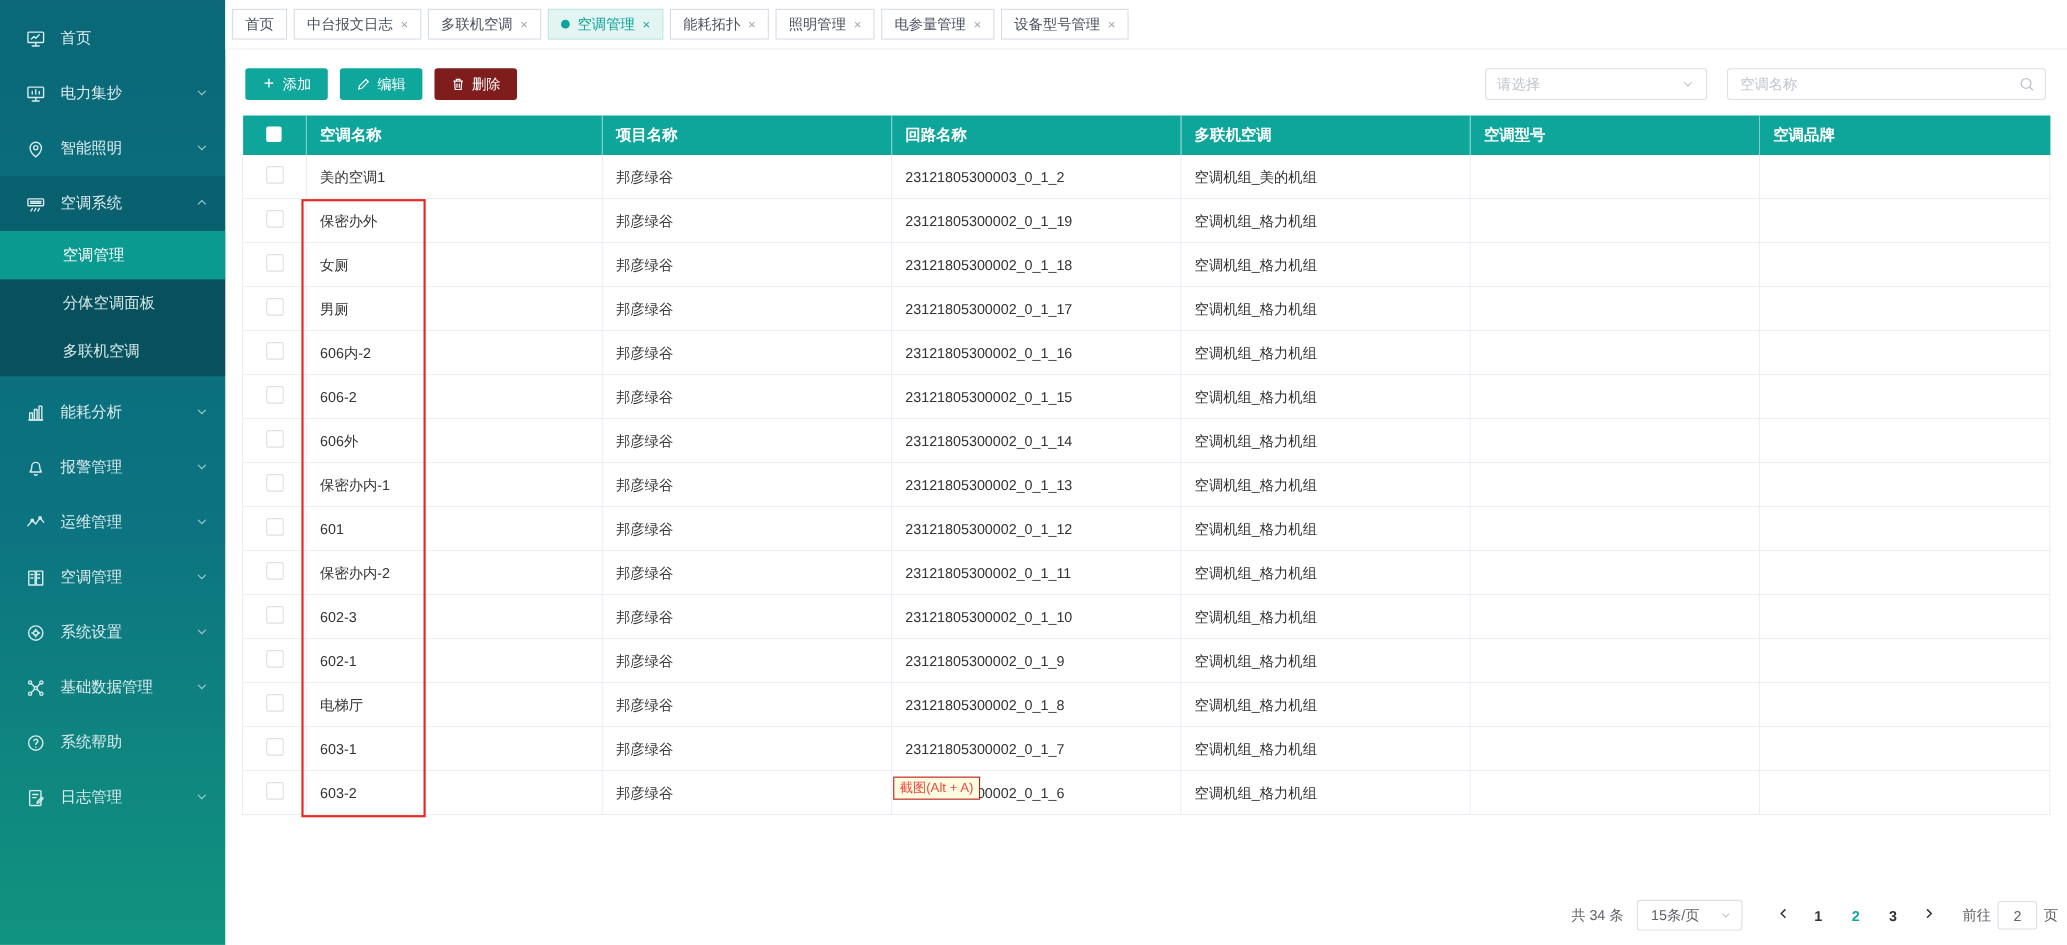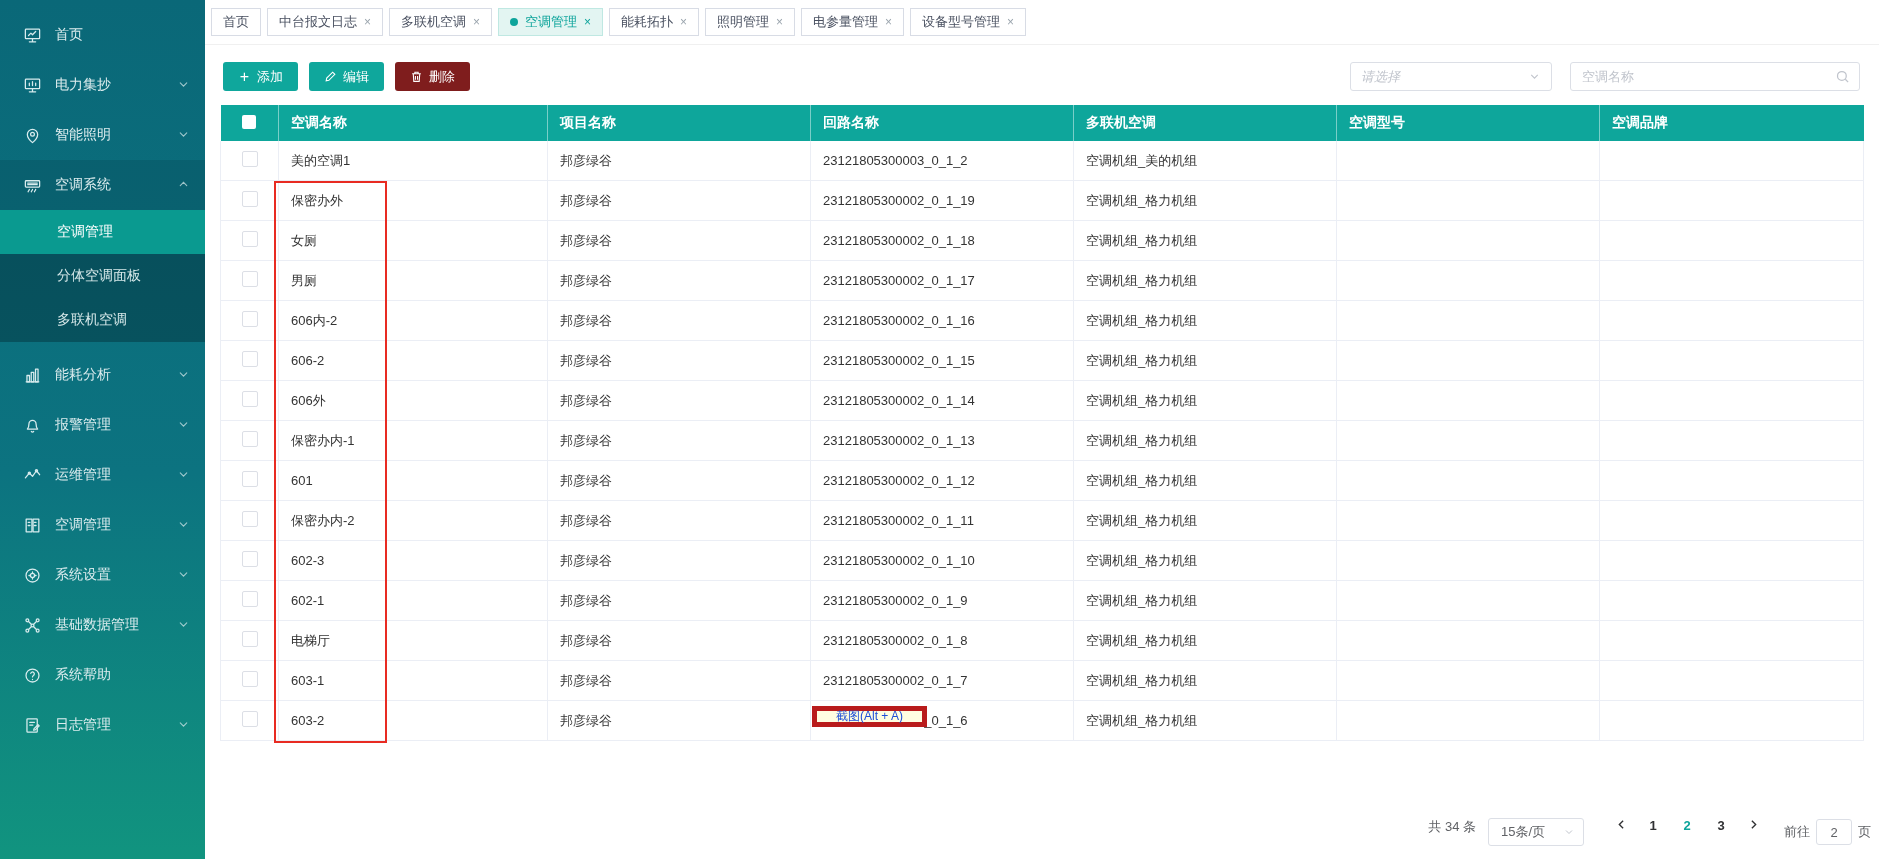--- a/index.html
+++ b/index.html
@@ -44,21 +44,21 @@
        font-family:"Liberation Sans",sans-serif;}
   .btn.teal{background:#0fa79c;}
   .btn.red{background:#7f1d1d;}
   .btn .bicon{width:13px;height:13px;display:flex;align-items:center;justify-content:center;}
   .btn .plus{font-size:16px;line-height:13px;}
 
   
   .filters{position:absolute;top:62px;right:19px;display:flex;gap:18px;}
   .sel{width:202px;height:29px;box-sizing:border-box;border:1px solid #dcdfe6;border-radius:3px;
        background:#fff;display:flex;align-items:center;justify-content:space-between;
-       padding:0 10px;color:#c0c4cc;font-size:13px;cursor:pointer;font-style:italic;}
+       padding:0 10px;color:#c0c4cc;font-size:13px;cursor:pointer;}
   .searchbox{width:290px;height:29px;box-sizing:border-box;border:1px solid #dcdfe6;border-radius:3px;
        background:#fff;display:flex;align-items:center;padding:0 9px;}
   .searchbox input{flex:1;border:none;outline:none;font-size:13px;color:#606266;
        font-family:"Liberation Sans",sans-serif;background:transparent;}
   .searchbox input::placeholder{color:#c0c4cc;}
 
   
   .tablewrap{position:absolute;top:105px;left:15px;width:1643px;}
   table{border-collapse:collapse;width:1643px;table-layout:fixed;font-size:13px;}
   thead th{background:#0ea69b;color:#fff;font-weight:bold;font-size:14px;height:36px;
@@ -70,25 +70,25 @@
   tbody td:first-child{border-left:1px solid #ebeef5;}
   tbody td.chk{padding:0;text-align:center;}
   .hcheck{width:14px;height:14px;background:#fff;border-radius:2px;display:inline-block;}
   .rcheck{width:14px;height:14px;border:1px solid #dcdfe6;border-radius:2px;background:#fff;
           display:inline-block;cursor:pointer;}
 
   
   .redbox{position:absolute;left:69px;top:181px;width:113px;height:562px;
           border:2px solid #e82b22;box-sizing:border-box;pointer-events:none;z-index:5;}
   .tooltip{position:absolute;left:607px;top:706px;height:21px;box-sizing:border-box;
-           background:#fffee1;border:5px solid #b91c1c;color:#1d4ed8;font-size:12px;
-           display:inline-flex;align-items:center;padding:0 19px;z-index:6;white-space:nowrap;}
-
-  
-  .pager{position:absolute;top:818px;right:8px;height:28px;display:flex;
+           background:#fffee1;border:1px solid #b91c1c;color:#ef4444;font-size:12px;
+           display:inline-flex;align-items:center;padding:0 5px;z-index:6;white-space:nowrap;}
+
+  
+  .pager{position:absolute;top:818px;right:8px;height:28px;display:flex;align-items:center;
          color:#606266;font-size:13px;}
   .pager .total{margin-right:12px;}
   .psel{width:96px;height:28px;box-sizing:border-box;border:1px solid #dcdfe6;border-radius:3px;
         display:flex;align-items:center;justify-content:space-between;padding:0 8px 0 12px;
         color:#606266;cursor:pointer;margin-right:22px;}
   .parrow{width:30px;text-align:center;font-size:14px;color:#303133;cursor:pointer;font-weight:bold;}
   .pnum{width:34px;text-align:center;font-weight:bold;color:#303133;cursor:pointer;font-size:13px;}
   .pnum.current{color:#0da49b;}
   .goto{margin-left:16px;display:flex;align-items:center;gap:6px;}
   .goto input{width:36px;height:26px;box-sizing:border-box;border:1px solid #dcdfe6;border-radius:3px;

